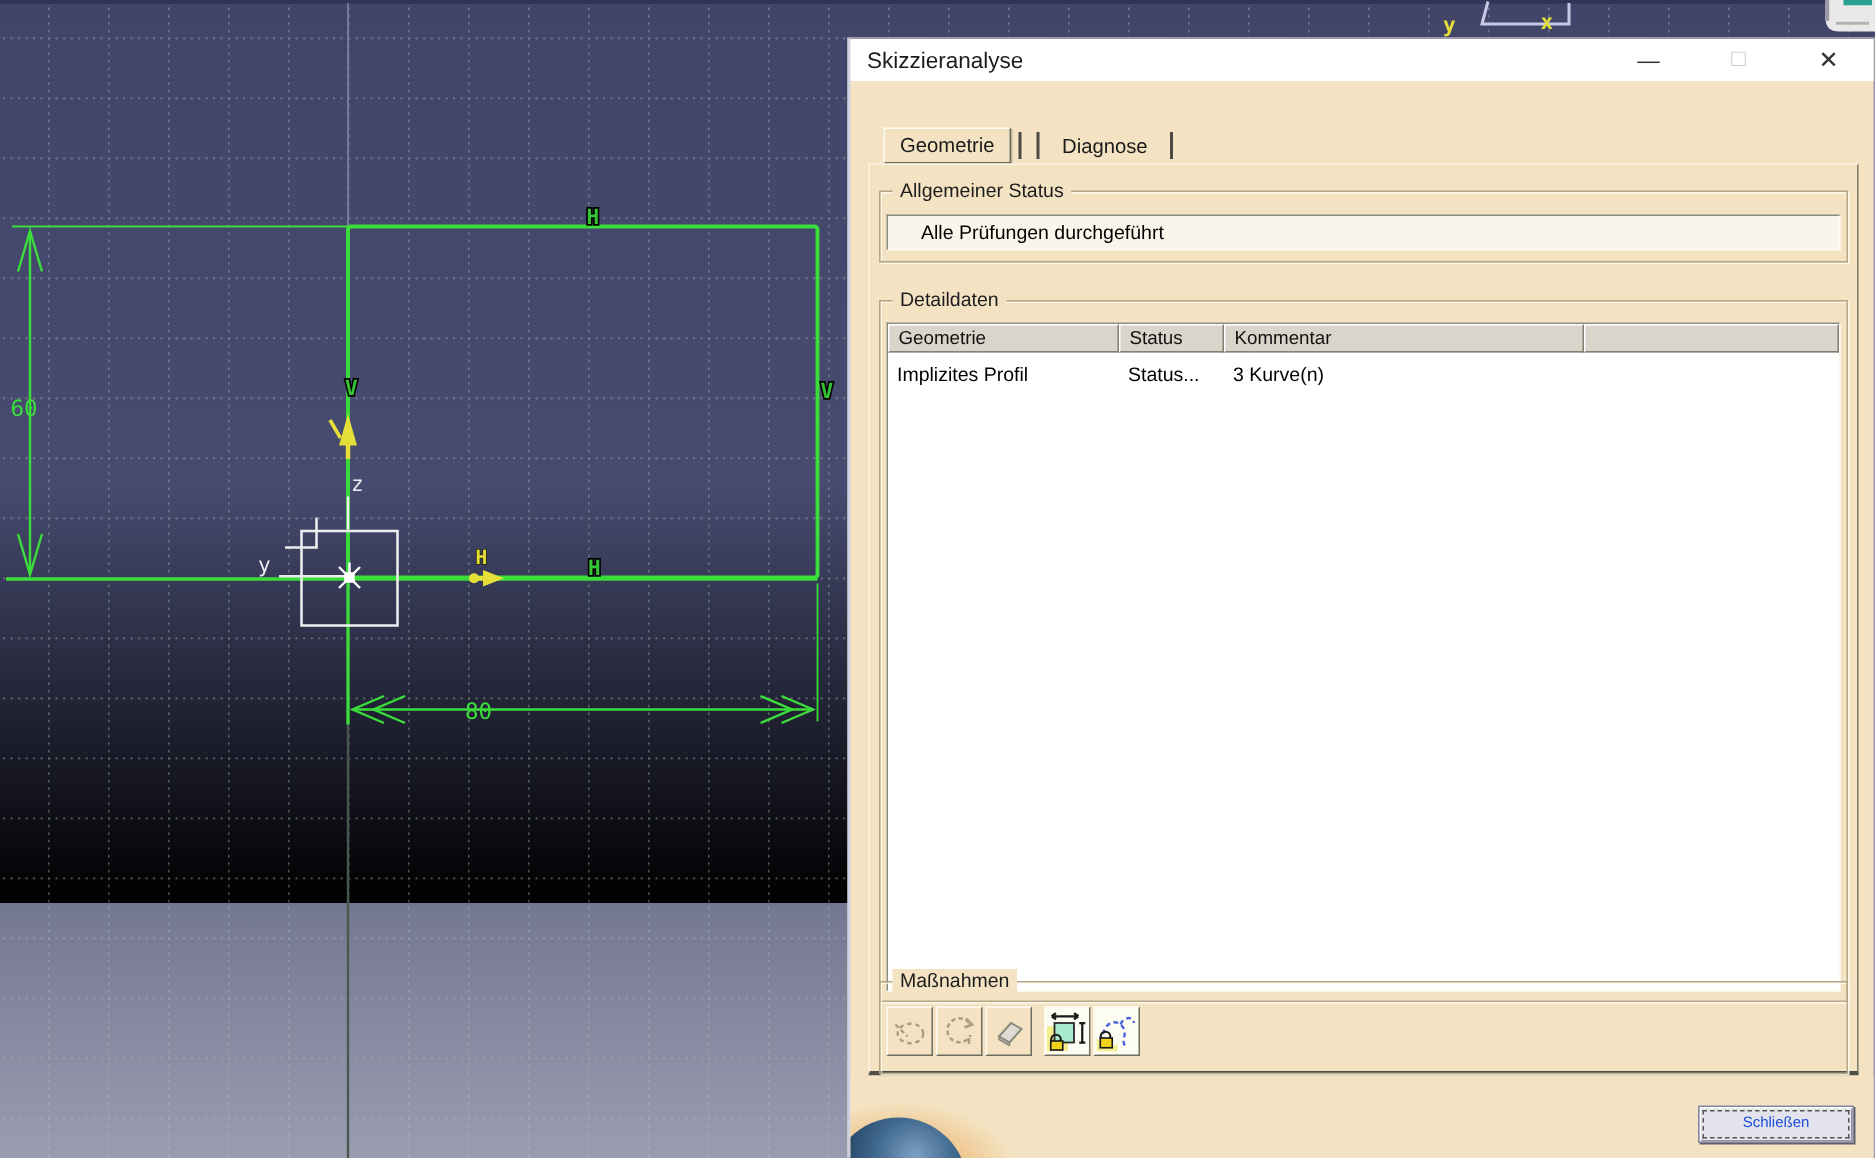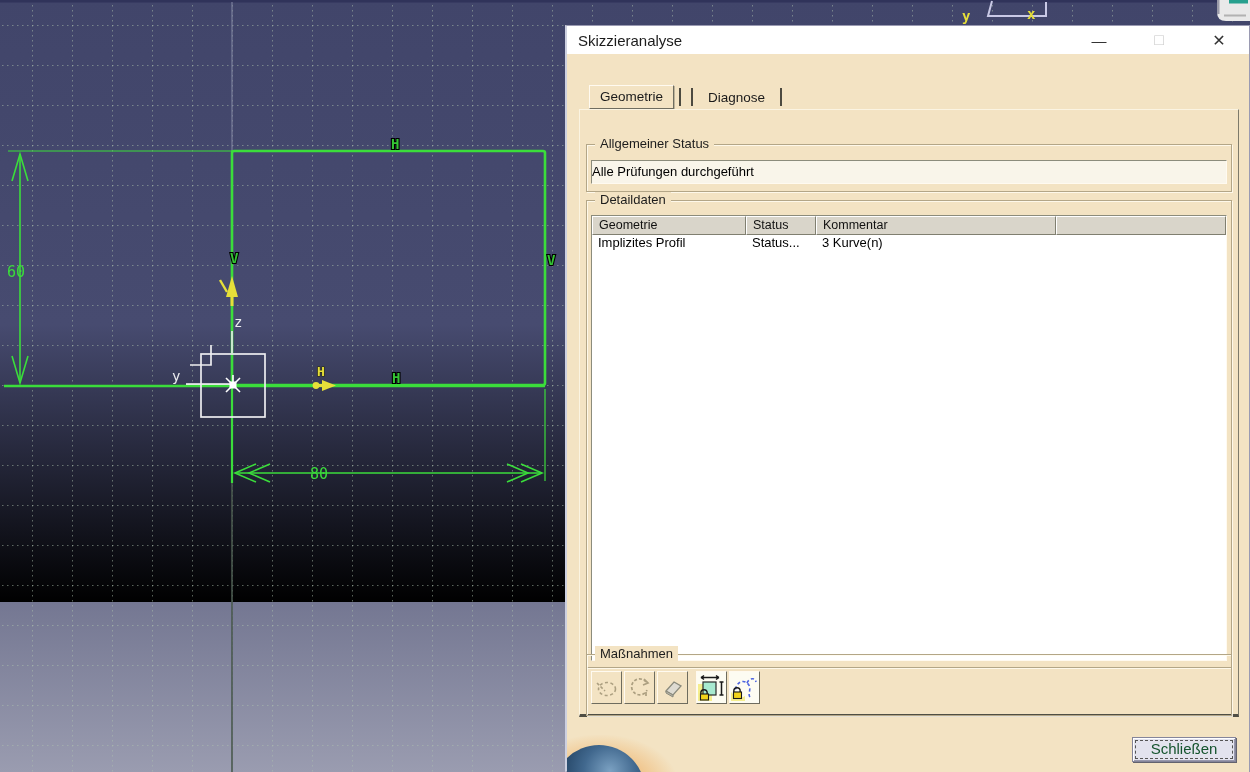--- a/index.html
+++ b/index.html
@@ -48,39 +48,39 @@
   }
   .group{
     position:absolute;left:6px;right:6px;
     border:1px solid #b3a687;
     box-shadow:inset 1px 1px 0 rgba(255,252,240,.85),1px 1px 0 rgba(255,252,240,.85);
   }
   .group>.gtitle{
     position:absolute;top:-9px;left:8px;background:#f3e3c3;padding:0 5px;
     font-size:13px;color:#1c1c1c;line-height:16px;white-space:nowrap;
   }
-  #grp-status{top:17px;height:46px;margin-top:17px;}
+  #grp-status{top:17px;height:46px;}
   .status-field{
     position:absolute;left:4px;right:4px;top:15px;height:24px;
     background:#f9f5ea;border:1px solid;border-color:#8c8c7c #fffaf0 #fffaf0 #8c8c7c;
-    font-size:13px;color:#000;line-height:22px;padding-left:0;box-sizing:border-box;
+    font-size:13px;color:#000;line-height:22px;padding-left:22px;box-sizing:border-box;
   }
   #grp-detail{top:90px;height:466px;}
   .listbox{
     position:absolute;left:4px;right:4px;top:14px;bottom:6px;background:#ffffff;
     border:1px solid;border-color:#8c8c7c #fffaf0 #fffaf0 #8c8c7c;overflow:hidden;
   }
   .lheader{display:flex;height:19px;background:#d9d5ca;}
   .hcell{
     box-sizing:border-box;height:19px;line-height:17px;font-size:12.5px;color:#111;
     padding-left:6px;background:#d9d5ca;
     border:1px solid;border-color:#ffffff #807f70 #807f70 #ffffff;
   }
   .c0{width:154px;} .c1{width:70px;} .c2{width:240px;} .c3{flex:1;}
-  .lrow{display:flex;height:22px;align-items:flex-start;font-size:13px;color:#000;}
+  .lrow{display:flex;height:22px;align-items:flex-end;font-size:13px;color:#000;}
   .rcell{box-sizing:border-box;padding-left:6px;white-space:nowrap;overflow:hidden;}
 
   #grp-actions{top:544px;height:60px;padding-left:24px;}
   .toolbar{position:absolute;left:4px;top:16px;display:flex;}
   .tbtn{
     width:31px;height:33px;margin-right:2px;box-sizing:border-box;
     border:1px solid;border-color:#fffaf0 #6e6c5e #6e6c5e #fffaf0;
     background:#f3e3c3;display:flex;align-items:center;justify-content:center;cursor:pointer;
   }
   .tbtn.enabled{background:#fdfcf2;}
@@ -99,21 +99,21 @@
     background:radial-gradient(circle at 62% 28%,#7ba1c2 0%,#41688e 30%,#1e3d5c 62%,#0e2338 100%);
   }
   .close-btn{
     position:absolute;right:13px;top:20px;width:104px;height:25px;
     background:#e3e3ee;border:1px solid #85859a;
     box-shadow:inset 1px 1px 0 #ffffff,inset -1px -1px 0 #9898ac,1px 1px 0 #62626e;
     cursor:pointer;box-sizing:border-box;
   }
   .close-btn .inner{
     display:block;margin:2px;height:17px;line-height:16px;border:1px dashed #555;
-    text-align:center;font-size:15px;color:#14532d;font-family:"Liberation Sans",sans-serif;
+    text-align:center;font-size:10px;color:#1d4ed8;font-family:"Liberation Sans",sans-serif;
   }
   .cad-text{font-family:"DejaVu Sans Mono",monospace;}
 </style>
 </head>
 <body>
 
 <svg id="viewport" viewBox="0 0 1250 772" xmlns="http://www.w3.org/2000/svg">
   <defs>
     <linearGradient id="bg" x1="0" y1="0" x2="0" y2="1">
       <stop offset="0" stop-color="#41456a"></stop>

